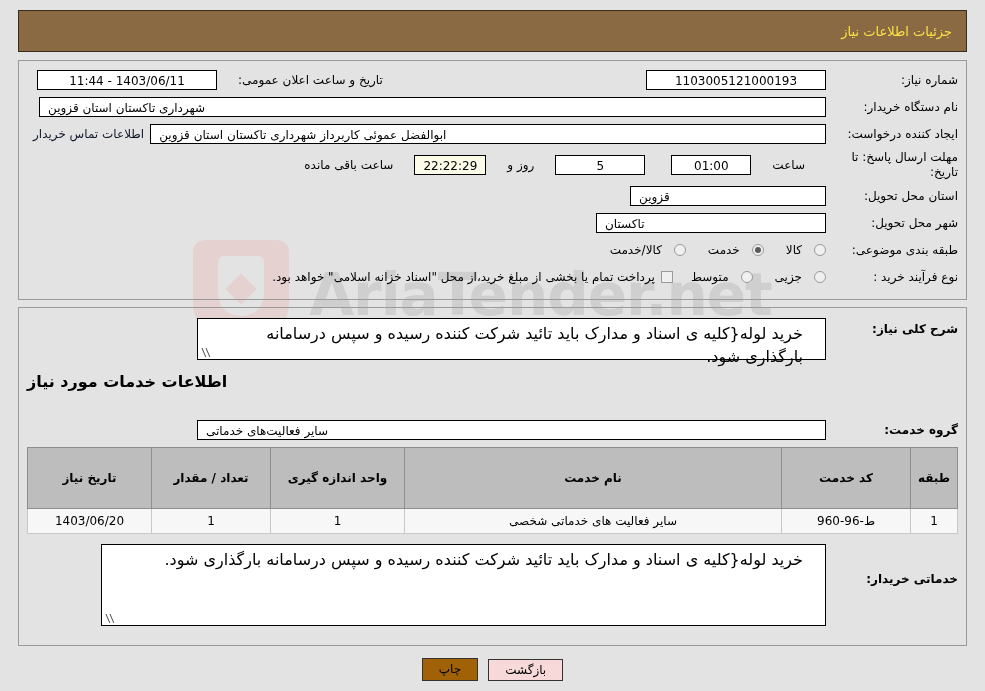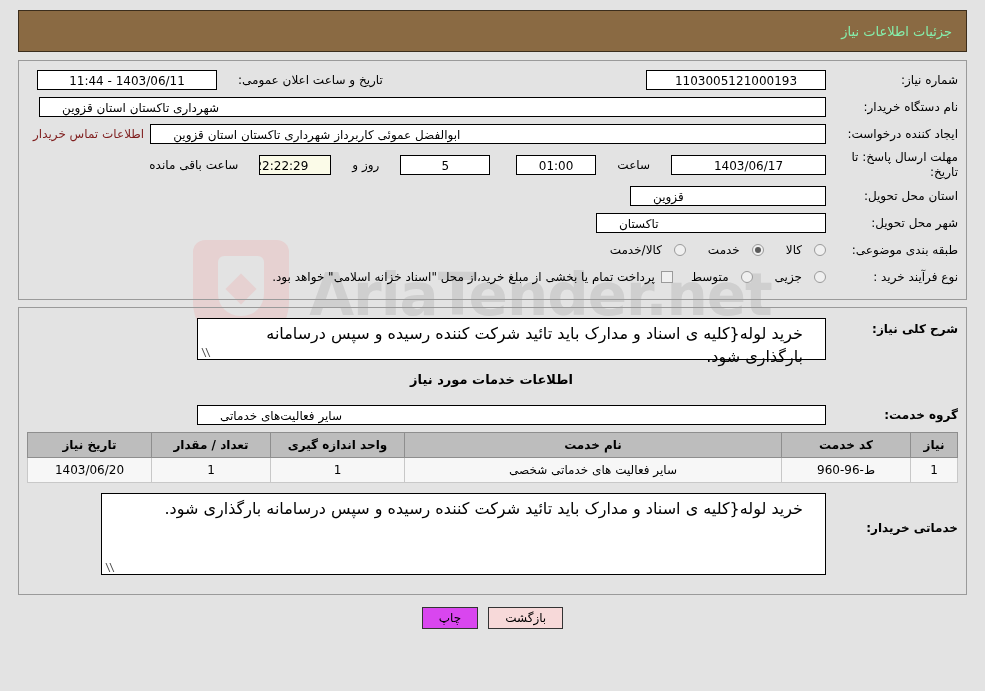--- a/index.html
+++ b/index.html
@@ -73,21 +73,21 @@
   }
 
   
   .page-header {
     position: relative;
     z-index: 3;
     margin: 10px 18px 0 18px;
     height: 42px;
     background: #8a6a43;
     border: 1px solid #3b2d1c;
-    color: #86efac;
+    color: #fde047;
     display: flex;
     align-items: center;
     justify-content: flex-start;
     padding: 0 14px;
     box-sizing: border-box;
   }
   .page-header .title {
     font-size: 13px;
   }
 
@@ -119,37 +119,37 @@
   .lbl.w-right {
     width: 120px;
     flex: 0 0 120px;
     line-height: 1.25;
   }
   .fld {
     border: 1px solid #000;
     background: #ffffff;
     height: 20px;
     line-height: 20px;
-    padding: 0 22px;
+    padding: 0 8px;
     box-sizing: border-box;
     font-size: 12px;
     overflow: hidden;
     white-space: nowrap;
   }
   .fld.center { text-align: center; }
   .fld.right  { text-align: left; }
   .fld.cream  { background: #fbfbe8; }
 
   .inline-lbl {
     padding: 0 21px;
     font-size: 12px;
     white-space: nowrap;
   }
   .link {
-    color: #7f1d1d;
+    color: #0f172a;
     font-size: 12px;
     white-space: nowrap;
     padding: 0 6px;
     cursor: pointer;
   }
 
   
   .radio-group {
     display: flex;
     align-items: center;
@@ -220,39 +220,39 @@
     user-select: none;
   }
   .ta-wrap .resize::before {
     content: "\\\\";
     font-family: "DejaVu Sans Mono", monospace;
     letter-spacing: -2px;
   }
 
   .section-title {
     font-weight: bold;
-    font-size: 13px;
-    margin: 12px 0 17px 0;
-    text-align: center;
+    font-size: 16px;
+    margin: 12px 0 28px 0;
+    text-align: left;
     padding-right: 2px;
   }
 
   
   table.items {
     width: 100%;
     border-collapse: collapse;
     margin-top: 6px;
     background: #fff;
     font-size: 12px;
   }
   table.items th {
     background: #bdbdbd;
     border: 1px solid #8e8e8e;
     font-weight: bold;
-    padding: 5px 4px;
+    padding: 23px 4px;
     text-align: center;
     font-size: 12px;
     white-space: nowrap;
   }
   table.items td {
     border: 1px solid #c8c8c8;
     background: #f7f7f7;
     padding: 5px 4px;
     text-align: center;
     font-size: 12px;
@@ -269,21 +269,21 @@
     gap: 10px;
   }
   .btn {
     border: 1px solid #333;
     padding: 3px 16px;
     font-size: 12px;
     cursor: pointer;
     font-family: "DejaVu Sans", "Liberation Sans", sans-serif;
   }
   .btn.back  { background: #f7d9d9; }
-  .btn.print { background: #d946ef; }
+  .btn.print { background: #a16207; font-family: Liberation Serif, serif; }
 </style>
 </head>
 <body>
 
 <div class="watermark">
   <div class="wm-inner">
     <span class="wm-text">AriaTender.net</span>
     <span class="wm-shield"></span>
   </div>
 </div>
@@ -309,21 +309,20 @@
   </div>
 
   <div class="row">
     <div class="lbl w-right">ایجاد کننده درخواست:</div>
     <div class="fld right" style="flex:1;">ابوالفضل عموئی کاربرداز شهرداری تاکستان استان قزوین</div>
     <div class="link">اطلاعات تماس خریدار</div>
   </div>
 
   <div class="row">
     <div class="lbl w-right" style="white-space:normal;">مهلت ارسال پاسخ: تا تاریخ:</div>
-    <div class="fld center" style="width:155px;">1403/06/17</div>
     <div class="inline-lbl">ساعت</div>
     <div class="fld center" style="width:80px;">01:00</div>
     <div style="width:26px"></div>
     <div class="fld center" style="width:90px;">5</div>
     <div class="inline-lbl">روز و</div>
     <div class="fld center cream" style="width:72px;text-align:center;">22:22:29</div>
     <div class="inline-lbl">ساعت باقی مانده</div>
   </div>
 
   <div class="row">
@@ -385,21 +384,21 @@
   <div class="section-title">اطلاعات خدمات مورد نیاز</div>
 
   <div class="row">
     <div class="lbl w-right" style="font-weight:bold;">گروه خدمت:</div>
     <div class="fld right" style="flex:1; margin-left:170px;">سایر فعالیت‌های خدماتی</div>
   </div>
 
   <table class="items">
     <thead>
       <tr>
-        <th style="width:38px;">نیاز</th>
+        <th style="width:38px;">طبقه</th>
         <th style="width:120px;">کد خدمت</th>
         <th>نام خدمت</th>
         <th style="width:125px;">واحد اندازه گیری</th>
         <th style="width:110px;">تعداد / مقدار</th>
         <th style="width:115px;">تاریخ نیاز</th>
       </tr>
     </thead>
     <tbody>
       <tr>
         <td>1</td>

